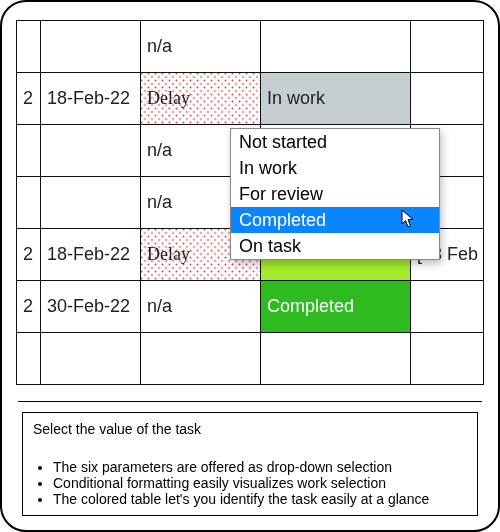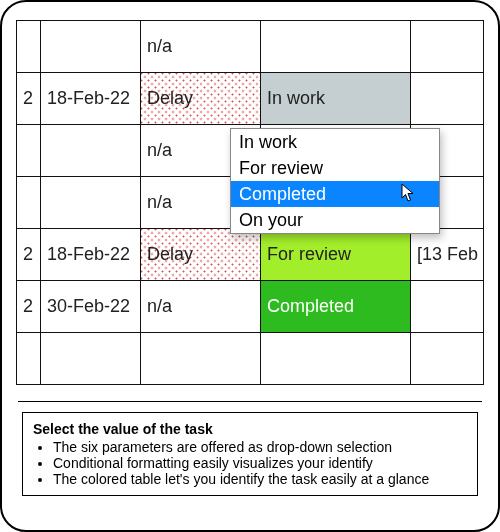--- a/index.html
+++ b/index.html
@@ -47,20 +47,21 @@
   col.c3 { width: 150px; }
   col.c4 { width: auto; }
 
   .delay-cell {
     background-image:
       radial-gradient(rgba(200,30,30,0.75) 0.9px, transparent 1.1px),
       radial-gradient(rgba(200,30,30,0.75) 0.9px, transparent 1.1px);
     background-size: 7px 7px, 7px 7px;
     background-position: 0 0, 3.5px 3.5px;
     background-color: #fff;
+    font-family: Liberation Serif, serif;
   }
   .selected-cell {
     background: #c5cfd1;
     position: relative;
   }
 
   .for-review { background: #a3ee2b; }
   .completed { background: #2dbb1f; color: #fff; }
 
   .dropdown {
@@ -95,21 +96,21 @@
     border: none;
     border-top: 1px solid #000;
     margin: 16px 2px 10px 2px;
   }
   .info-box {
     border: 1px solid #000;
     margin: 0 6px;
     padding: 8px 10px;
     font-size: 14px;
   }
-  .info-box .title { font-weight: bold; margin-bottom: 2px; }
+  .info-box .title { font-weight: normal; margin-bottom: 22px; }
   .info-box ul { margin: 0; padding-left: 20px; }
   .info-box li { margin: 0 0; }
 </style>
 </head>
 <body>
 
 <div class="card">
 
   <div class="grid">
     <table>
@@ -177,38 +178,39 @@
         <td></td>
         <td></td>
         <td></td>
         <td></td>
         <td></td>
       </tr>
     </tbody>
       </table>
 
     <div class="dropdown">
+      <div class="opt">Not started</div>
       <div class="opt">In work</div>
       <div class="opt">For review</div>
       <div class="opt hover">
         <span>Completed</span>
         <span class="cursor">
           <svg width="14" height="20" viewBox="0 0 14 20">
             <path d="M1 1 L1 15 L4.5 11.5 L7 18 L9.5 17 L7 10.5 L12 10.5 Z" fill="#fff" stroke="#000" stroke-width="1"></path>
           </svg>
         </span>
       </div>
-      <div class="opt">On your</div>
+      <div class="opt">On task</div>
     </div>
   </div>
 
   <hr class="hr">
 
   <div class="info-box">
     <div class="title">Select the value of the task</div>
     <ul>
       <li>The six parameters are offered as drop-down selection</li>
-      <li>Conditional formatting easily visualizes your identify</li>
+      <li>Conditional formatting easily visualizes work selection</li>
       <li>The colored table let's you identify the task easily at a glance</li>
     </ul>
   </div>
 
 </div>
 
 </body></html>

